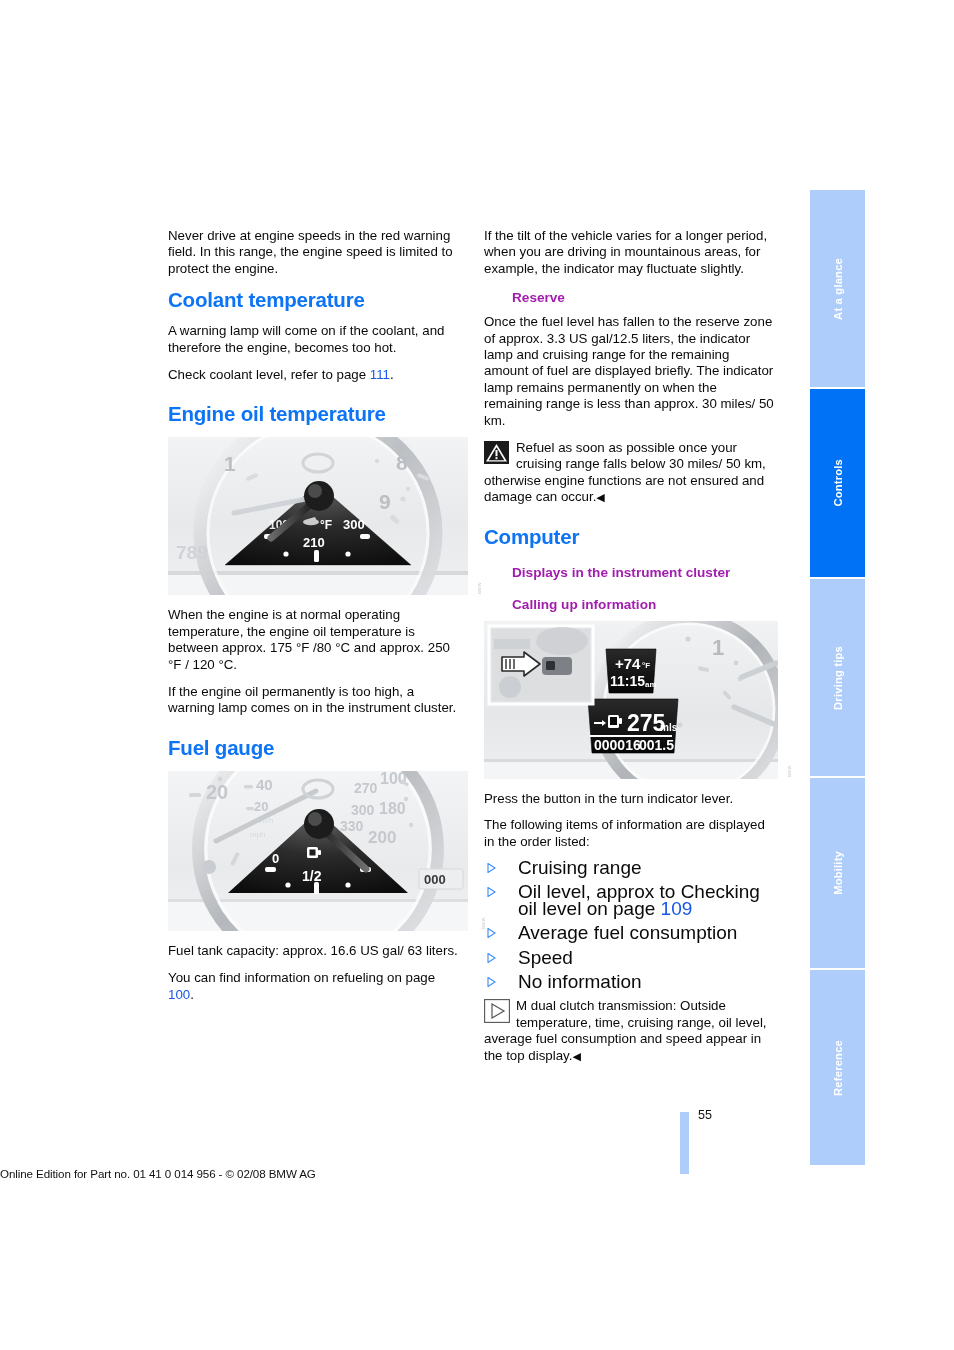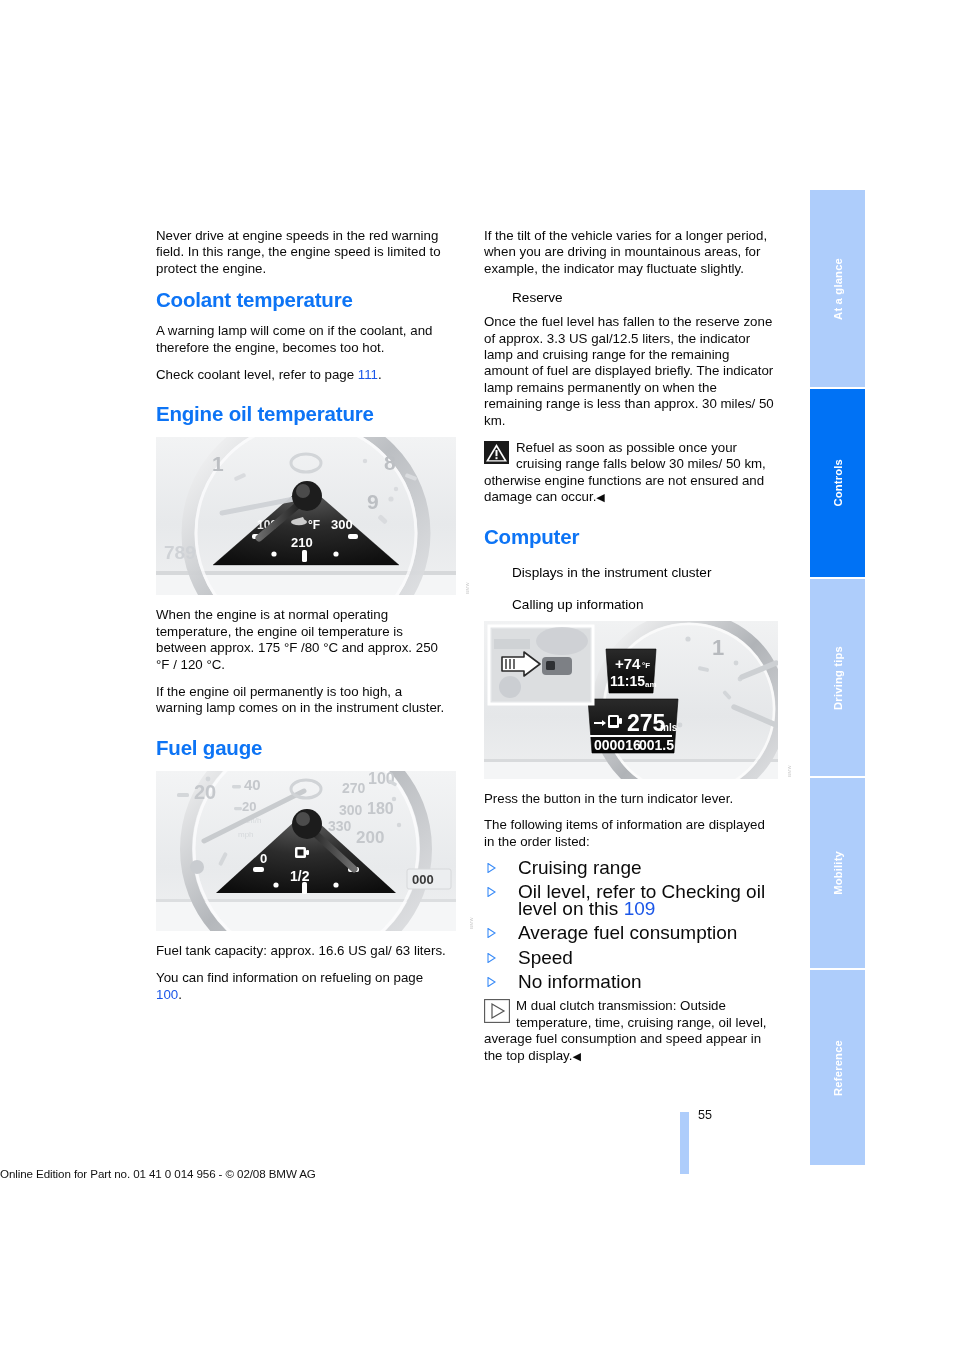--- a/index.html
+++ b/index.html
@@ -5,34 +5,34 @@
   html,body{margin:0;padding:0;background:#ffffff;}
   body{
     width:954px;height:1350px;position:relative;overflow:hidden;
     font-family:"Liberation Sans",sans-serif;
     -webkit-font-smoothing:antialiased;
   }
   .page{position:absolute;inset:0;background:#fff;}
 
   
   .col{position:absolute;top:228px;width:292px;}
-  .col-left{left:156px;}
+  .col-left{left:168px;}
   .col-right{left:484px;}
 
   p{margin:0 0 11px 0;font-size:13.3px;line-height:16.4px;color:#0a0a0a;}
   p.tight{margin-bottom:10px;}
   .blue-link{color:#1a56e8;}
 
   h1.sec{
     font-size:20.5px;line-height:24px;font-weight:bold;color:#0d74f5;
     margin:19px 0 11px 0;letter-spacing:-0.2px;
   }
   h1.sec.first{margin-top:9px;}
   h2.sub{
-    font-size:13.6px;line-height:17px;font-weight:normal;color:#000000;
+    font-size:13.6px;line-height:17px;font-weight:bold;color:#a21caf;
     margin:15px 0 8px 0;
     padding-left:28px;
   }
   h2.sub.tightTop{margin-top:12px;}
 
   
   .figure{position:relative;border:0;margin:0 0 12px 0;}
   .fig-credit{
     position:absolute;right:-14px;bottom:2px;
     writing-mode:vertical-rl;transform:rotate(180deg);
@@ -368,21 +368,21 @@
       <li>
         <svg class="tri-mark" viewBox="0 0 9 10">
             <path d="M1 0.5 L8 5 L1 9.5 Z" fill="none" stroke="#3b8cf7" stroke-width="1.1"></path>
           </svg>
         <span>Cruising range</span>
       </li>
       <li>
         <svg class="tri-mark" viewBox="0 0 9 10">
             <path d="M1 0.5 L8 5 L1 9.5 Z" fill="none" stroke="#3b8cf7" stroke-width="1.1"></path>
           </svg>
-        <span>Oil level, refer to Checking oil level on this </span><span class="blue-link">109</span>
+        <span>Oil level, approx to Checking oil level on page </span><span class="blue-link">109</span>
       </li>
       <li>
         <svg class="tri-mark" viewBox="0 0 9 10">
             <path d="M1 0.5 L8 5 L1 9.5 Z" fill="none" stroke="#3b8cf7" stroke-width="1.1"></path>
           </svg>
         <span>Average fuel consumption</span>
       </li>
       <li>
         <svg class="tri-mark" viewBox="0 0 9 10">
             <path d="M1 0.5 L8 5 L1 9.5 Z" fill="none" stroke="#3b8cf7" stroke-width="1.1"></path>

